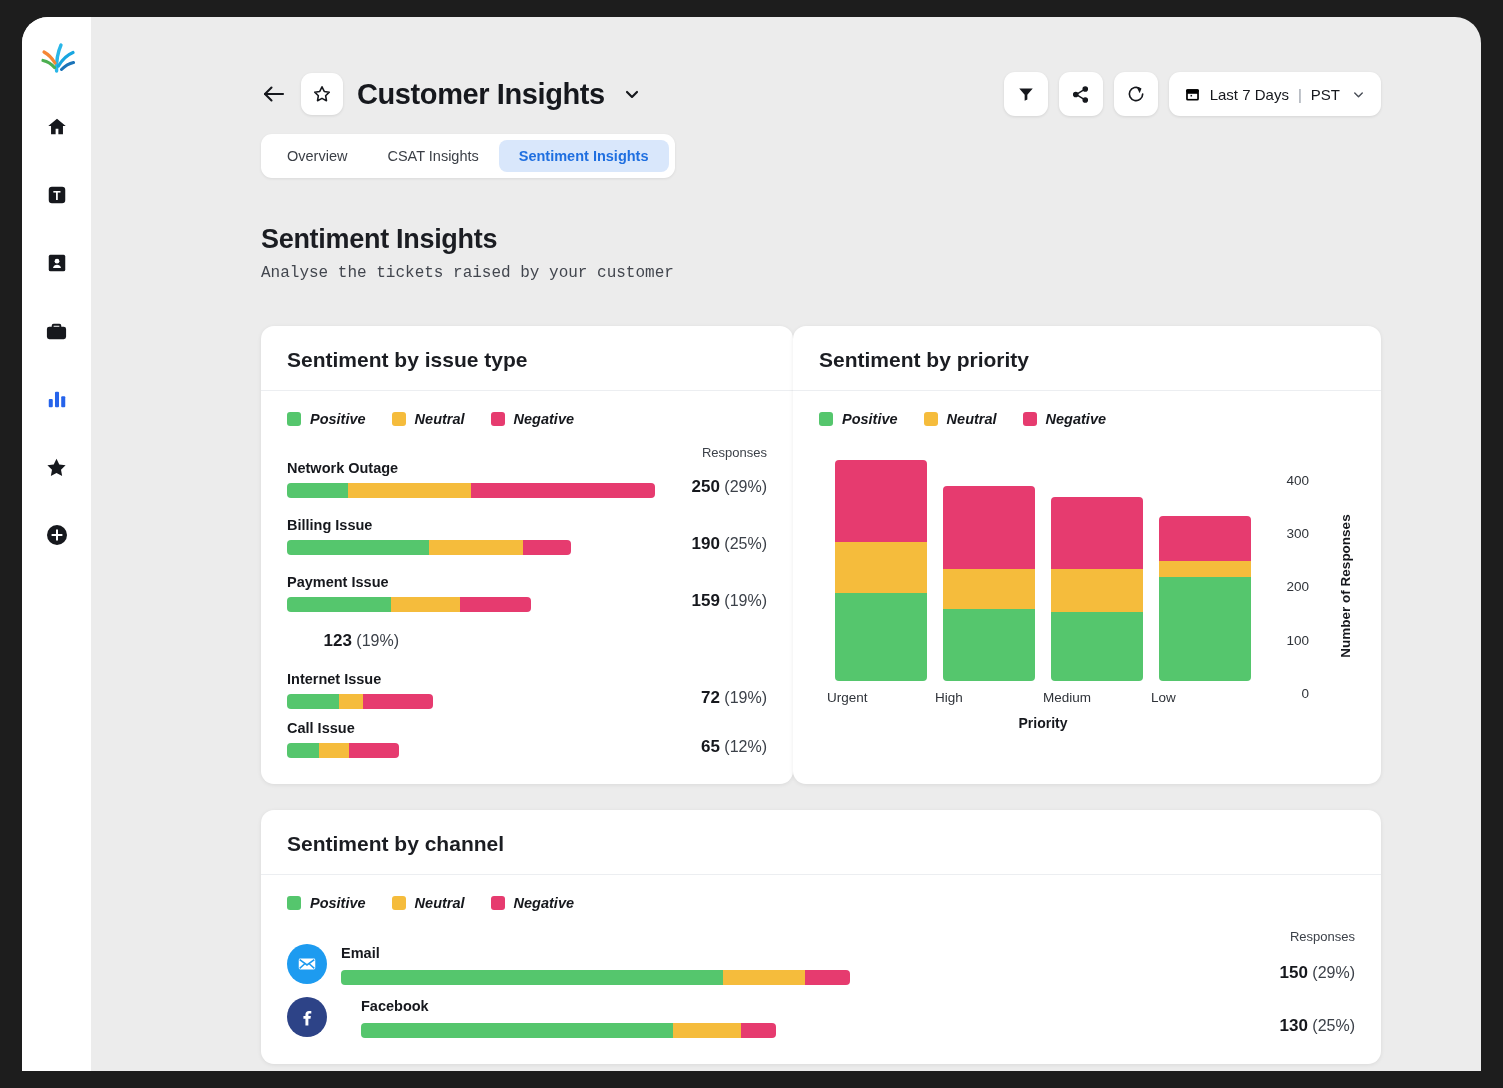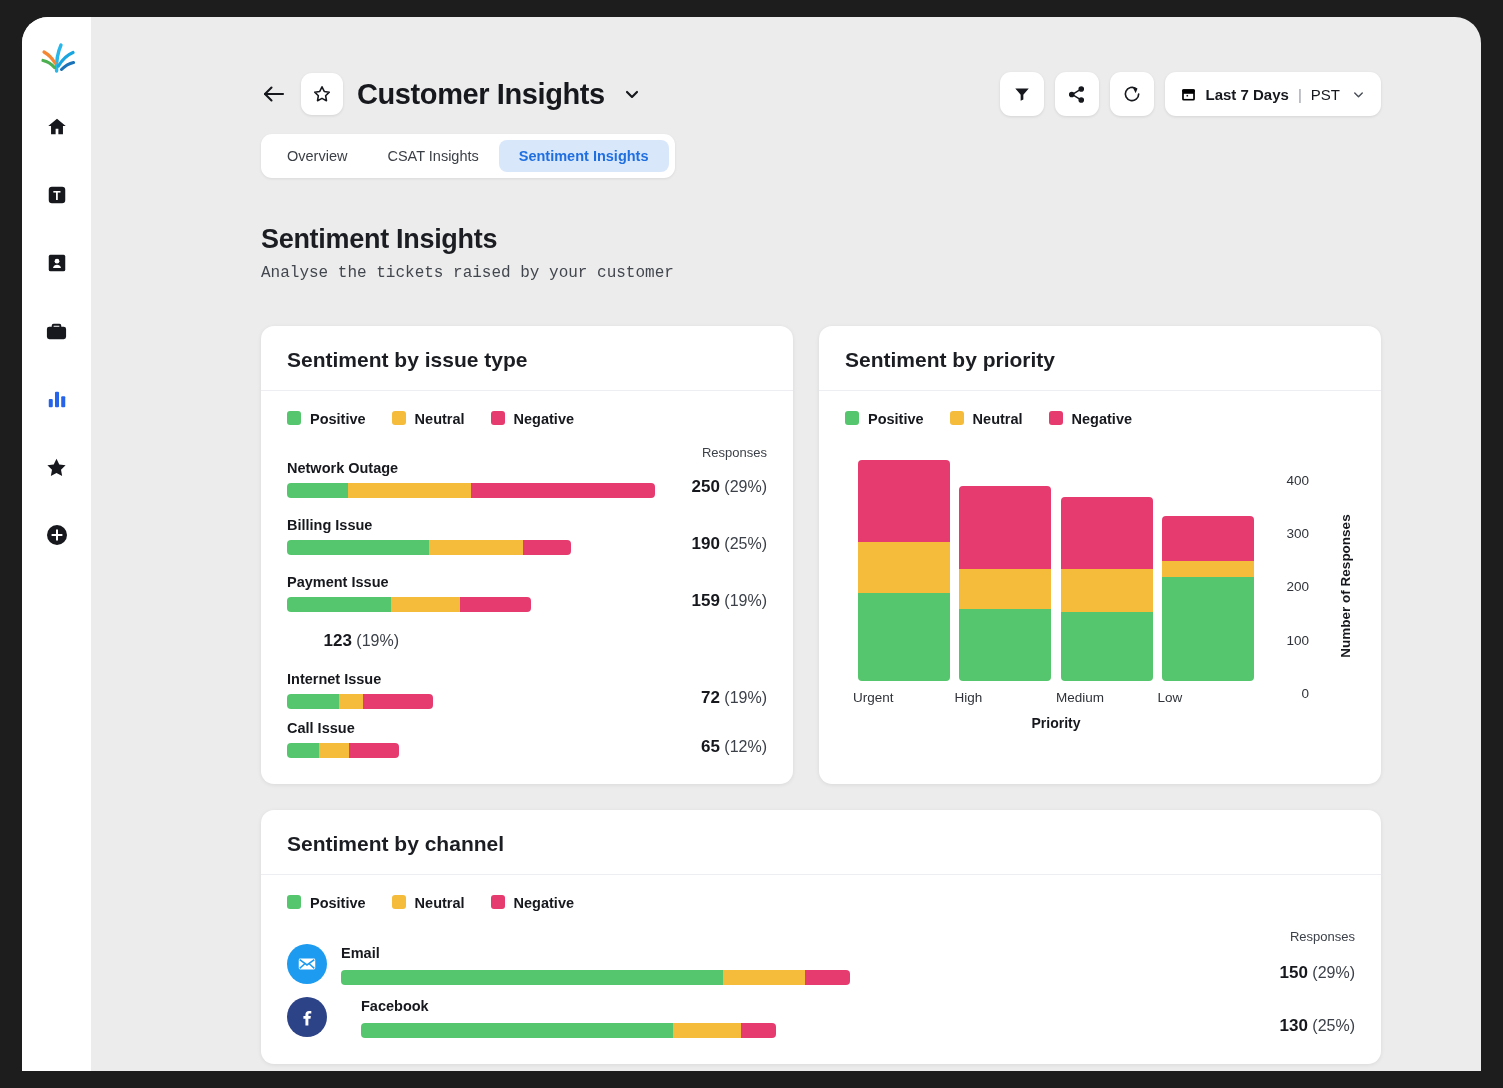--- a/index.html
+++ b/index.html
@@ -69,21 +69,21 @@
     width: 44px; height: 44px; background: #fff; border-radius: 11px;
     display:flex; align-items:center; justify-content:center;
     box-shadow: 0 1px 3px rgba(0,0,0,.10); cursor: pointer; color: #16181d;
   }
   .date-pill {
     height: 44px; background: #fff; border-radius: 11px;
     display: flex; align-items: center; gap: 9px;
     padding: 0 15px; box-shadow: 0 1px 3px rgba(0,0,0,.10);
     cursor: pointer;
   }
-  .date-pill .dp-text { font-size: 15px; color:#16181d; font-weight: 700; }
+  .date-pill .dp-text { font-size: 15px; color:#16181d; font-weight: 400; }
   .date-pill .dp-sep { color:#9aa0ab; font-size:15px; }
   .date-pill .dp-tz { font-size: 15px; color:#16181d; font-weight: 500; }
 
   
   .tabs {
     margin-top: 18px;
     display: inline-flex;
     background: #fff;
     border-radius: 11px;
     padding: 6px;
@@ -96,36 +96,36 @@
     font-weight: 400; white-space: nowrap;
   }
   .tab.active { background: #d9e7fb; color: #1f6fe0; font-weight: 700; }
 
   
   .section-head { margin-top: 46px; }
   .section-title { font-size: 27px; font-weight: 700; color: #1b1d22; letter-spacing:-0.3px; }
   .section-sub { font-size: 16px; color: #42464e; margin-top: 9px; font-family: Liberation Mono, monospace; }
 
   
-  .card-row { display: flex; gap: 26px; margin-top: 44px; }
+  .card-row { display: flex; margin-top: 44px; }
   .card {
     background: #fff; border-radius: 13px;
     box-shadow: 0 1px 4px rgba(0,0,0,.08);
     flex: 1 1 0;
     overflow: hidden;
   }
   .card-head {
     padding: 22px 26px 18px 26px;
     border-bottom: 1px solid #eceef1;
     font-size: 21px; font-weight: 700; color: #1b1d22;
   }
   .card-body { padding: 20px 26px 26px 26px; }
 
   .legend { display: flex; align-items: center; gap: 26px; margin-bottom: 18px; }
-  .legend-item { display: flex; gap: 9px; }
+  .legend-item { display: flex; align-items: center; gap: 9px; font-style: italic; }
   .sw { width: 14px; height: 14px; border-radius: 3px; }
   .legend-label { font-size: 14.5px; color: #16181d; font-weight: 700; }
 
   
   .hbars { position: relative; }
   .hb-headrow { display:flex; justify-content: flex-end; }
   .resp-head { font-size: 13px; color: #3c4149; }
   .hb-row { display: flex; align-items: flex-end; }
   .hb-left { flex: 1 1 auto; min-width: 0; }
   .hb-label { font-size: 14.5px; color: #16181d; font-weight: 700; margin-bottom: 7px; }

